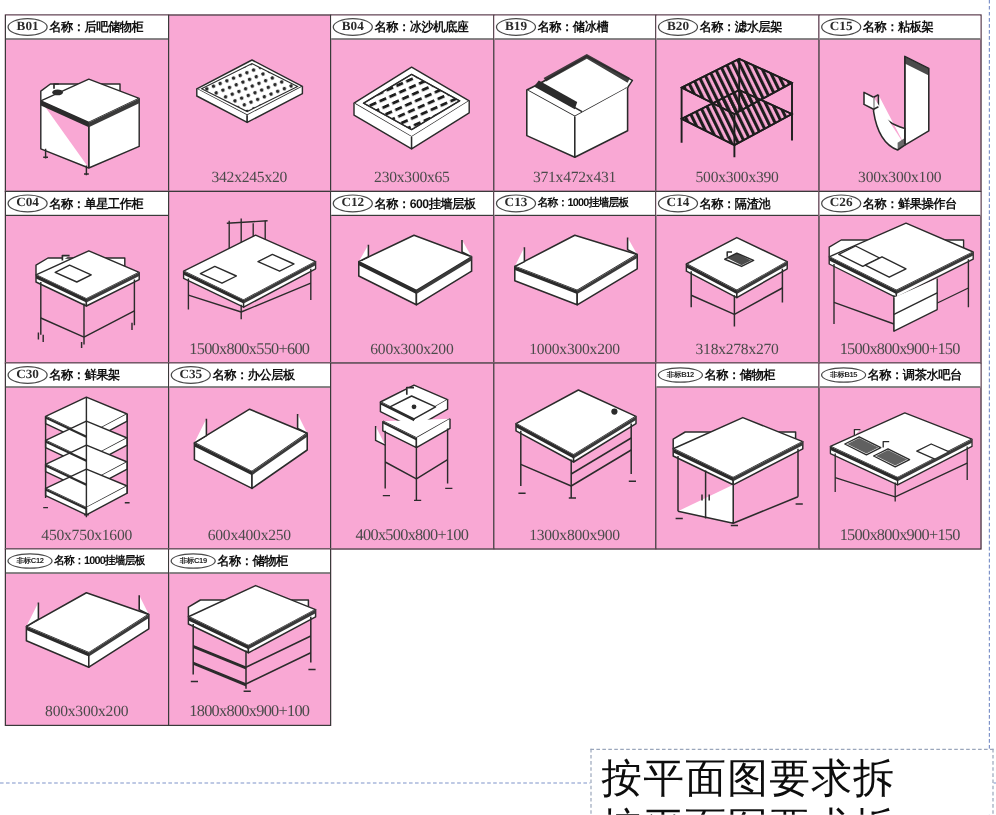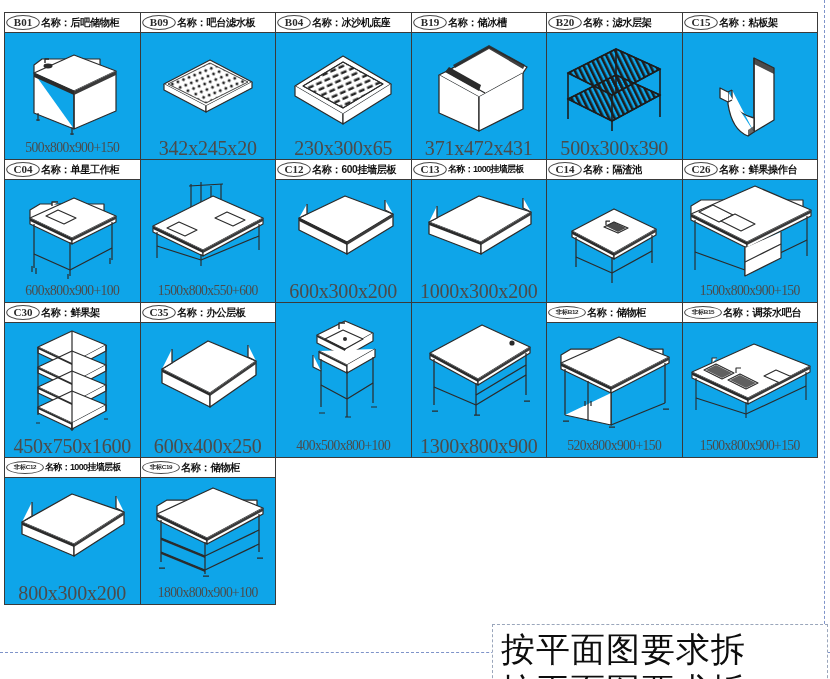--- a/index.html
+++ b/index.html
@@ -15,21 +15,21 @@
   }
   .grid-row{display:flex;width:100%;}
   .cell{
     box-sizing:border-box;
     border-left:1px solid #3a3a3a;
     border-right:1px solid #3a3a3a;
     border-bottom:1px solid #3a3a3a;
     border-top:1px solid #3a3a3a;
     margin-right:-1px;margin-bottom:-1px;
     display:flex;flex-direction:column;
-    background:#0ea5e9;
+    background:#f9a8d4;
     width:136.5px;
   }
   .cell.empty{border:none;background:transparent;}
 
   
   .hdr{
     height:19px;min-height:19px;
     border-bottom:1px solid #3a3a3a;
     display:flex;align-items:center;
     padding:0 2px;
@@ -67,21 +67,21 @@
     display:flex;align-items:center;justify-content:center;
     overflow:hidden;
   }
   .art svg{display:block;}
 
   
   .dim{
     height:22px;min-height:22px;
     display:flex;align-items:center;justify-content:center;
     font-family:"Liberation Serif","DejaVu Serif",serif;
-    font-size:20px;color:#4b4b4b;letter-spacing:-0.2px;
+    font-size:13px;color:#4b4b4b;letter-spacing:-0.2px;
     white-space:nowrap;overflow:hidden;
   }
   .dim.long{font-size:13.6px;letter-spacing:-0.6px;}
 
   
   #callout{
     position:absolute;left:492px;top:576px;width:336px;
     border:1px dashed #9aa6bb;
     box-sizing:border-box;
     padding:4px 8px 2px 8px;
@@ -124,28 +124,23 @@
             <path d="M62 58 L62 96"></path>
             <path d="M26 80 L26 88 M24 87 L28 87"></path>
             <path d="M60 94 L60 102 M58 101 L62 101"></path>
             <ellipse cx="36" cy="33" rx="4.5" ry="2.4" fill="#2b2b2b" stroke="none"></ellipse>
             <path d="M33 30 L33 26 L37 26" stroke-width="1.4"></path>
           </g>
           <path d="M22 40 L62 58 L62 62 L22 44 Z" fill="#2b2b2b"></path>
           <path d="M62 58 L104 38 L104 42 L62 62 Z" fill="#3a3a3a"></path>
         </svg>
       </div>
-      <div class="dim long">500x800x900+150</div>
-    </div>
-
-    <div class="cell">
-      <div class="hdr">
-        <span class="code">B09</span>
-        <span class="nm">名称：吧台滤水板</span>
-      </div>
+    </div>
+
+    <div class="cell">
       <div class="art">
         <svg width="108" height="82" viewBox="0 0 108 82">
           <defs>
             <pattern id="dots1" width="6" height="6" patternUnits="userSpaceOnUse" patternTransform="rotate(-22)">
               <circle cx="2" cy="2" r="1.5" fill="#1d1d1d"></circle>
             </pattern>
           </defs>
           <g stroke="#2b2b2b" stroke-width="1.2" fill="#fff" stroke-linejoin="round">
             <path d="M10 40 L56 16 L98 38 L52 62 Z"></path>
             <path d="M10 40 L10 46 L52 68 L52 62"></path>
@@ -244,20 +239,21 @@
             <path d="M52 88 L52 74 Q36 70 30 58 L30 46"></path>
             <path d="M52 88 L46 92 Q30 86 26 60 L26 48"></path>
             <path d="M30 46 L26 48"></path>
             <path d="M26 48 L18 44 L18 54 L26 58"></path>
             <path d="M26 58 L30 56"></path>
           </g>
           <path d="M52 14 L72 24 L72 30 L52 20 Z" fill="#2b2b2b" opacity="0.85"></path>
           <path d="M52 82 L52 88 L46 92 L46 86 Z" fill="#2b2b2b" opacity="0.7"></path>
         </svg>
       </div>
+      <div class="dim">300x300x100</div>
     </div>
   </div>
 
   <div class="grid-row">
 
     <div class="cell">
       <div class="hdr">
         <span class="code">C04</span>
         <span class="nm">名称：单星工作柜</span>
       </div>
@@ -273,21 +269,20 @@
             <path d="M20 86 L20 92 M24 88 L24 94"></path>
             <path d="M56 94 L56 99"></path>
             <path d="M98 78 L98 84"></path>
             <path d="M34 36 L52 44 L64 38 L46 30 Z"></path>
             <path d="M40 26 L40 22 L46 22" stroke-width="1.4"></path>
           </g>
           <path d="M18 38 L60 58 L60 61 L18 41 Z" fill="#2b2b2b"></path>
           <path d="M60 58 L104 36 L104 39 L60 61 Z" fill="#3a3a3a"></path>
         </svg>
       </div>
-      <div class="dim long">600x800x900+100</div>
     </div>
 
     <div class="cell">
       <div class="art">
         <svg width="126" height="100" viewBox="0 0 126 100">
           <g stroke="#2b2b2b" stroke-width="1.15" fill="#fff" stroke-linejoin="round">
             <path d="M46 14 L46 42 M56 12 L56 40 M66 16 L66 44 M76 14 L76 42"></path>
             <path d="M44 16 L78 14 M44 42 L78 40"></path>
             <path d="M8 56 L58 80 L118 48 L68 26 Z"></path>
             <path d="M8 56 L8 62 L58 86 L58 80"></path>
@@ -361,20 +356,21 @@
             <path d="M16 42 L16 72 M52 62 L52 88 M92 40 L92 68"></path>
             <path d="M16 62 L52 78 M52 78 L92 56"></path>
             <path d="M44 32 L58 38 L68 33 L54 27 Z"></path>
             <path d="M46 30 L46 26 L50 26"></path>
           </g>
           <path d="M12 36 L54 58 L54 61 L12 39 Z" fill="#2b2b2b"></path>
           <path d="M54 58 L96 34 L96 37 L54 61 Z" fill="#3a3a3a"></path>
           <path d="M46 31 L58 37 L66 33 L54 27 Z" fill="#2b2b2b" opacity="0.85"></path>
         </svg>
       </div>
+      <div class="dim">318x278x270</div>
     </div>
 
     <div class="cell">
       <div class="hdr">
         <span class="code">C26</span>
         <span class="nm">名称：鲜果操作台</span>
       </div>
       <div class="art">
         <svg width="130" height="100" viewBox="0 0 130 100">
           <g stroke="#2b2b2b" stroke-width="1.15" fill="#fff" stroke-linejoin="round">
@@ -525,21 +521,20 @@
             <path d="M12 86 L58 96 L58 64"></path>
             <path d="M58 96 L112 74"></path>
             <path d="M35 52 L35 92"></path>
             <path d="M10 92 L16 92 M56 98 L62 98 M110 80 L116 80"></path>
             <path d="M32 72 L32 77 M38 72 L38 77"></path>
           </g>
           <path d="M8 34 L58 58 L58 61 L8 37 Z" fill="#2b2b2b"></path>
           <path d="M58 58 L116 28 L116 31 L58 61 Z" fill="#3a3a3a"></path>
         </svg>
       </div>
-      <div class="dim long">520x800x900+150</div>
     </div>
 
     <div class="cell">
       <div class="hdr">
         <span class="code ns">非标B15</span>
         <span class="nm">名称：调茶水吧台</span>
       </div>
       <div class="art">
         <svg width="128" height="86" viewBox="0 0 128 86">
           <g stroke="#2b2b2b" stroke-width="1.1" fill="#fff" stroke-linejoin="round">

